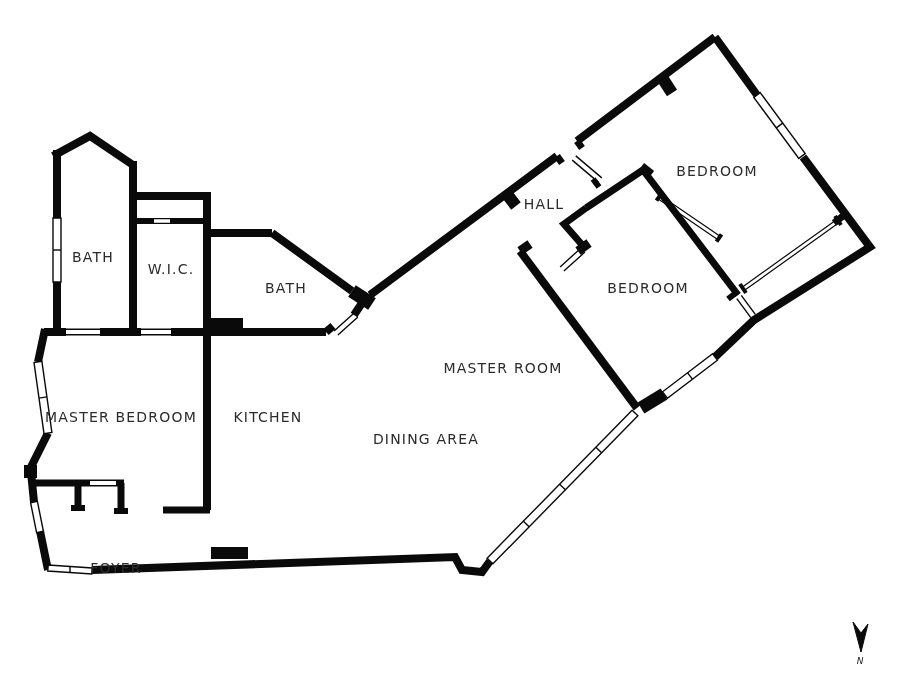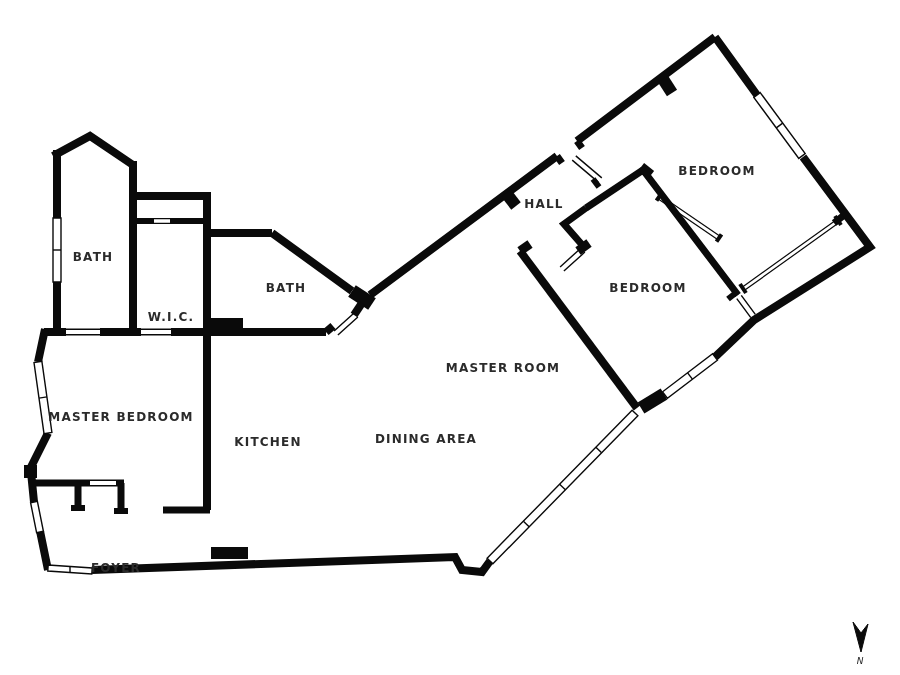--- a/index.html
+++ b/index.html
@@ -7,25 +7,25 @@
     position:relative;
     width:900px;height:675px;
     background:#ffffff;
     font-family:"DejaVu Sans","Liberation Sans",sans-serif;
     overflow:hidden;
   }
   .plan-svg{position:absolute;left:0;top:0;}
   .room-label{
     position:absolute;
     transform:translate(-50%,-50%);
-    font-size:12px;
+    font-size:14px;
     letter-spacing:1.2px;
     color:#2b2b2b;
     white-space:nowrap;
-    font-weight:700;
+    font-weight:400;
   }
   .footnote{
     position:absolute;
     transform:translate(-50%,-50%);
     left:442px;top:650px;
     font-size:10px;
     letter-spacing:0.3px;
     color:#3a3a3a;
     white-space:nowrap;
   }
@@ -132,25 +132,25 @@
       <path stroke-width="1.2" d="M744.2,290.6 L839.2,222.6 M741.8,287.4 L836.8,219.4"></path>
       <path stroke-width="4" d="M740,284 L746,293 M835,216 L841,225"></path>
     </g>
 
     <g>
       <path d="M853,622 L861,652 L868,624 L861,633 Z" fill="#0a0a0a" stroke="#0a0a0a" stroke-width="1"></path>
     </g>
   </svg>
 
   <div class="room-label" style="left:93px;top:257px;">BATH</div>
-  <div class="room-label" style="left:171px;top:269px;margin-top:48px;">W.I.C.</div>
+  <div class="room-label" style="left:171px;top:269px;">W.I.C.</div>
   <div class="room-label" style="left:286px;top:288px;">BATH</div>
   <div class="room-label" style="left:544px;top:204px;">HALL</div>
   <div class="room-label" style="left:717px;top:171px;">BEDROOM</div>
   <div class="room-label" style="left:648px;top:288px;">BEDROOM</div>
   <div class="room-label" style="left:503px;top:368px;">MASTER ROOM</div>
   <div class="room-label" style="left:121px;top:417px;">MASTER BEDROOM</div>
-  <div class="room-label" style="left:268px;top:442px;text-align:right;">KITCHEN</div>
+  <div class="room-label" style="left:268px;top:417px;text-align:right;">KITCHEN</div>
   <div class="room-label" style="left:394px;top:439px;margin-left:32px;">DINING AREA</div>
   <div class="room-label" style="left:116px;top:568px;">FOYER</div>
 
   <div class="compass-label">N</div>
 </div>
 
 </body></html>

